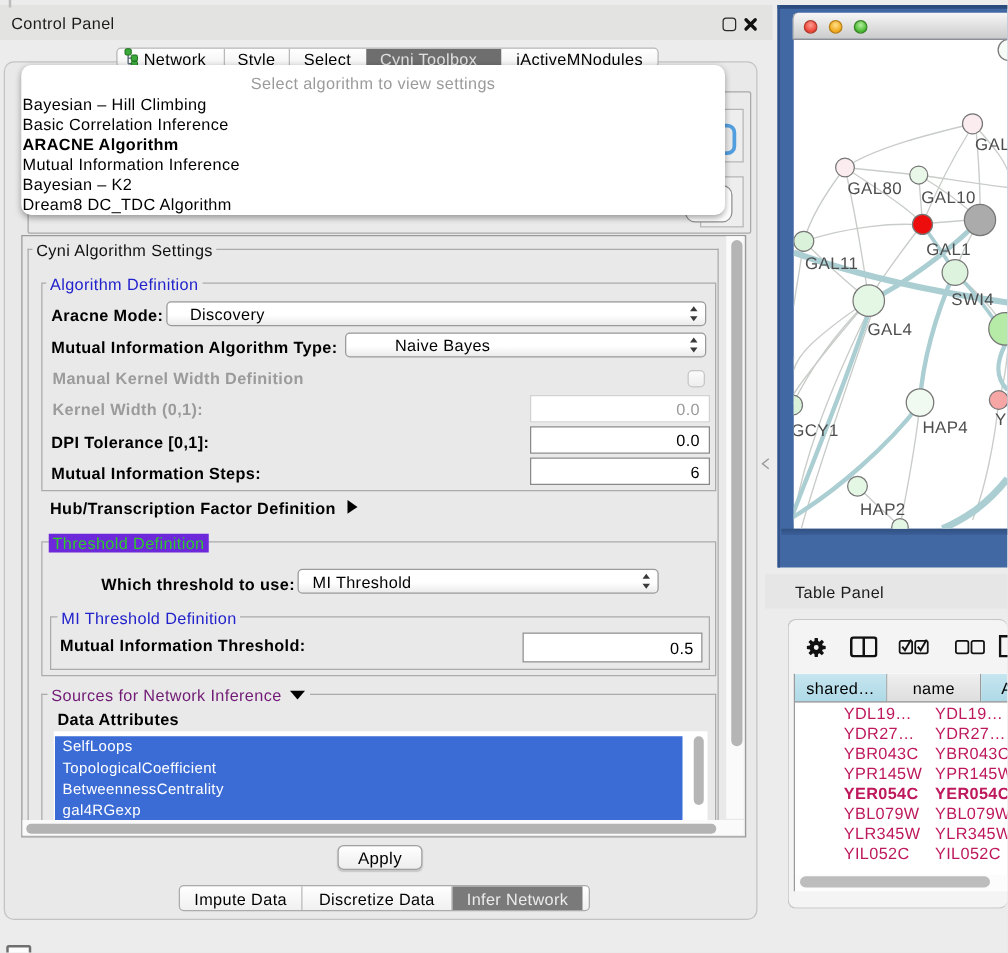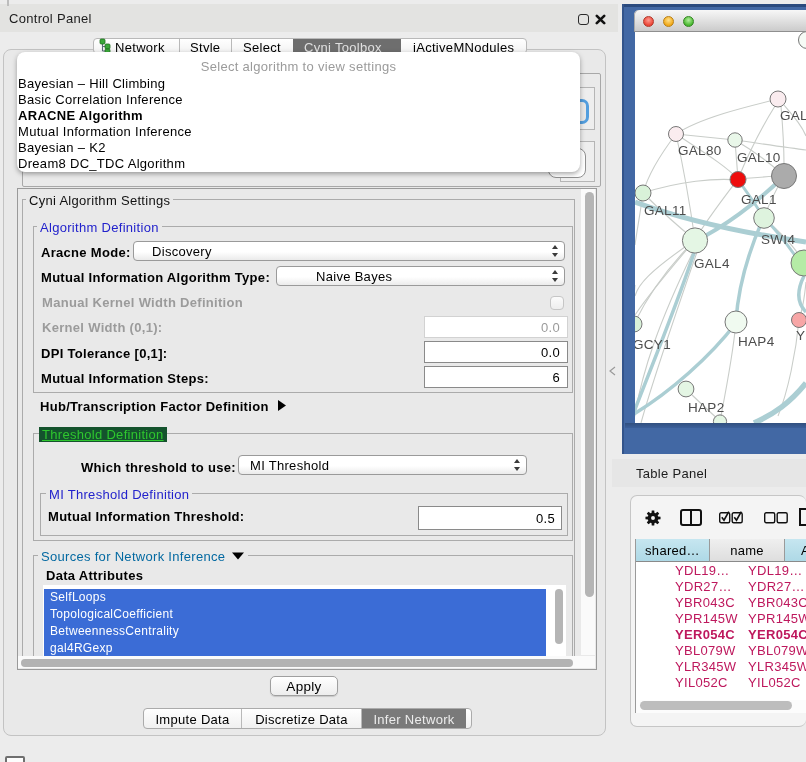--- a/index.html
+++ b/index.html
@@ -66,34 +66,34 @@
 <div class="abs b" style="left:41px;top:371px;font-size:13px;color:#000;">Mutual Information Steps:</div>
 <div class="abs" style="left:424px;top:366px;width:144px;height:22px;background:#fff;border:1px solid #8a8a8a;"></div>
 <div class="abs" style="left:424px;top:370px;width:136px;font-size:13px;color:#000;text-align:right;">6</div>
 
 <div class="abs b" style="left:40px;top:399px;font-size:13px;color:#000;">Hub/Transcription Factor Definition</div>
 <svg class="abs" style="left:276px;top:399px;" width="12" height="13" viewBox="0 0 12 13">
     <path d="M2 1 L10 6.5 L2 12 Z" fill="#000"></path>
   </svg>
 
 <div class="abs" style="left:33px;top:433px;width:540px;height:108px;border:1px solid #ababab;"></div>
-<div class="abs" style="left:39px;top:427px;background:#14532d;padding:0 3px;font-size:13px;color:#2ec72e;text-decoration:underline;">Threshold Definition</div>
+<div class="abs" style="left:39px;top:427px;background:#6d28d9;padding:0 3px;font-size:13px;color:#2ec72e;">Threshold Definition</div>
 
 <div class="abs b" style="left:81px;top:460px;font-size:13px;color:#000;">Which threshold to use:</div>
 <div class="abs combo" style="left:238px;top:455px;width:289px;height:20px;"></div>
 <div class="abs" style="left:250px;top:458px;font-size:13px;color:#000;">MI Threshold</div>
 
 <div class="abs" style="left:40px;top:493px;width:528px;height:43px;border:1px solid #ababab;"></div>
 <div class="abs" style="left:46px;top:487px;background:#e9e9e9;padding:0 3px;font-size:13px;color:#2222cc;">MI Threshold Definition</div>
 <div class="abs b" style="left:48px;top:509px;font-size:13px;color:#000;">Mutual Information Threshold:</div>
 <div class="abs" style="left:418px;top:506px;width:144px;height:24px;background:#fff;border:1px solid #8a8a8a;"></div>
 <div class="abs" style="left:418px;top:511px;width:137px;font-size:13px;color:#000;text-align:right;">0.5</div>
 
 <div class="abs" style="left:33px;top:555px;width:540px;height:101px;border:1px solid #ababab;border-bottom:none;"></div>
-<div class="abs" style="left:38px;top:549px;background:#e9e9e9;padding:0 3px;font-size:13px;color:#0369a1;">Sources for Network Inference <svg width="14" height="10" viewBox="0 0 14 10" style="margin-left:2px;">
+<div class="abs" style="left:38px;top:549px;background:#e9e9e9;padding:0 3px;font-size:13px;color:#701a75;">Sources for Network Inference <svg width="14" height="10" viewBox="0 0 14 10" style="margin-left:2px;">
       <path d="M1 1.5 L13 1.5 L7 8.5 Z" fill="#000"></path>
     </svg></div>
 <div class="abs b" style="left:46px;top:568px;font-size:13px;color:#000;">Data Attributes</div>
 
 <div class="abs" style="left:43px;top:585px;width:523px;height:71px;background:#fff;overflow:hidden;">
   <div style="position:absolute;left:1px;top:4px;width:502px;height:68px;background:#3b6cd6;color:#fff;font-size:12px;line-height:16.9px;padding-left:6px;">
     SelfLoops<br>TopologicalCoefficient<br>BetweennessCentrality<br>gal4RGexp
   </div>
   <div style="position:absolute;right:3px;top:4px;width:8px;height:55px;background:#b5b5b5;border-radius:4px;"></div>
 </div>

